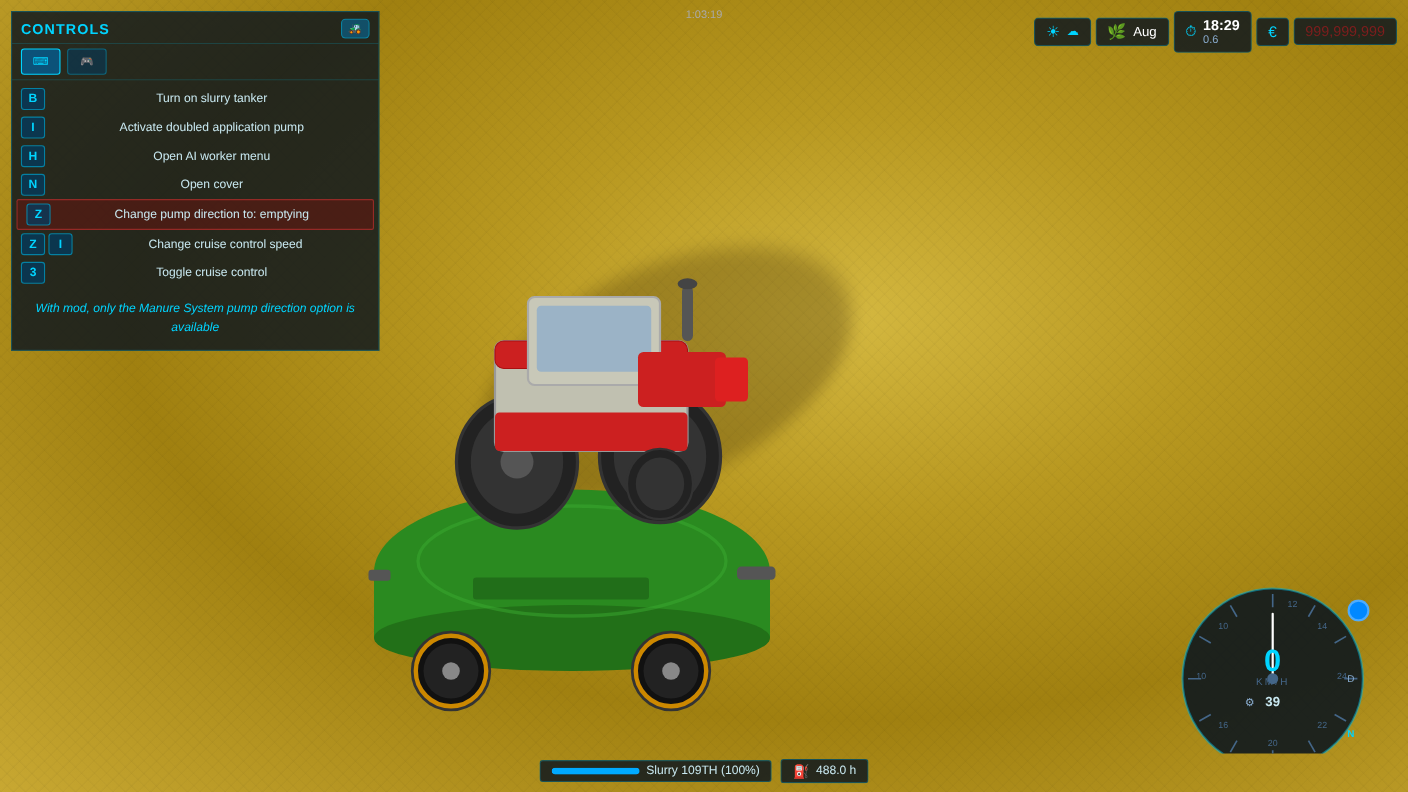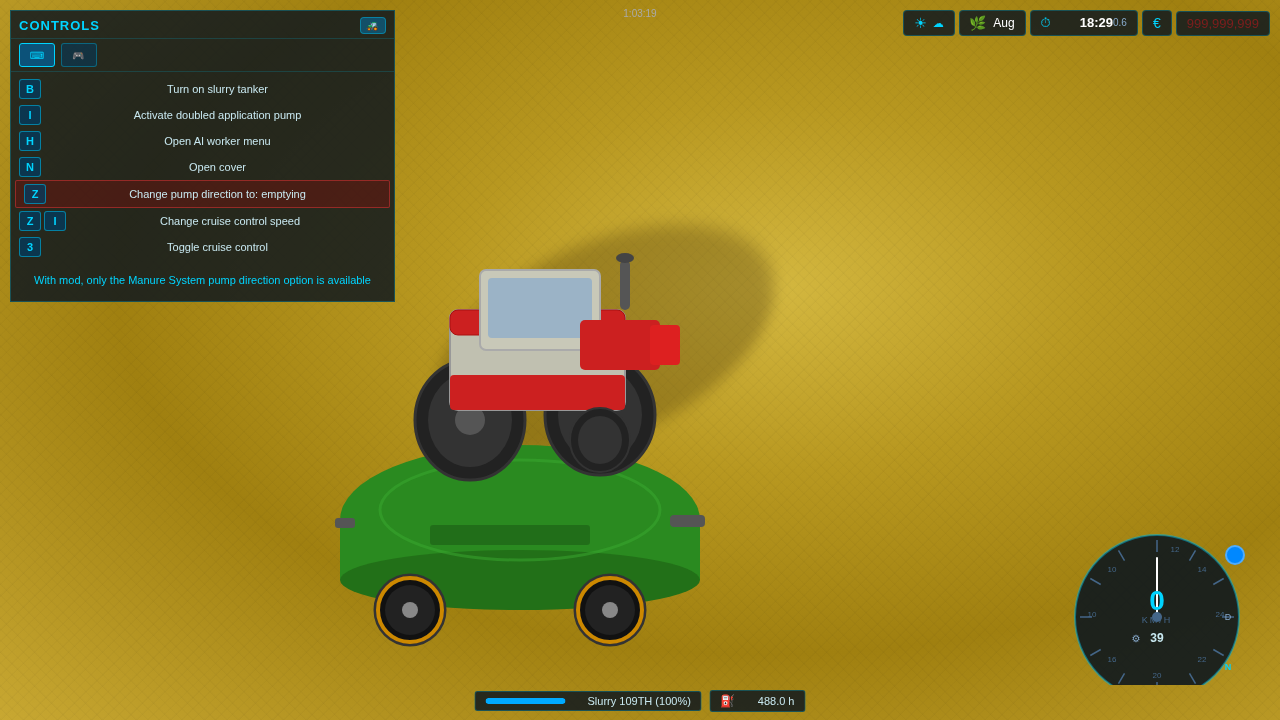--- a/index.html
+++ b/index.html
@@ -67,21 +67,21 @@
       top: 250px;
       left: 0px;
       z-index: 2;
     }
 
     
     .controls-panel {
       position: absolute;
       top: 10px;
       left: 10px;
-      width: 385px;
+      width: 335px;
       background: rgba(10, 20, 30, 0.82);
       border: 1px solid rgba(0, 180, 220, 0.3);
       z-index: 10;
       padding-bottom: 8px;
     }
 
     .controls-header {
       display: flex;
       align-items: center;
       justify-content: space-between;
@@ -176,20 +176,21 @@
       text-align: center;
       flex: 1;
     }
 
     .note-text {
       color: #00d4ff;
       font-size: 11px;
       text-align: center;
       padding: 8px 12px 4px 12px;
       line-height: 1.5;
+      font-style: italic;
     }
 
     
     .top-hud {
       position: absolute;
       top: 10px;
       right: 10px;
       display: flex;
       align-items: center;
       gap: 4px;
@@ -254,21 +255,21 @@
 
     .bottom-segment {
       background: rgba(10, 20, 30, 0.82);
       border: 1px solid rgba(0, 180, 220, 0.3);
       border-radius: 3px;
       padding: 3px 10px;
       color: #c8e8f0;
       font-size: 11px;
       display: flex;
       align-items: center;
-      gap: 22px;
+      gap: 6px;
     }
 
     .fuel-icon { color: #00d4ff; font-size: 12px; }
     .slurry-bar {
       width: 80px;
       height: 6px;
       background: rgba(0,80,120,0.4);
       border-radius: 3px;
       overflow: hidden;
     }
@@ -288,23 +289,22 @@
       height: 20px;
       background: #0088ff;
       border-radius: 50%;
       z-index: 11;
       border: 2px solid rgba(255,255,255,0.3);
     }
 
     
     .time-box {
       display: flex;
-      align-items: center;
+      flex-direction: column;
       line-height: 1.2;
-      margin-left: 23px;
     }
   </style>
 </head>
 <body>
 
 <div class="game-bg"></div>
 <div class="field-texture"></div>
 
 <div class="tractor-area">
   <div class="tractor-shadow"></div>

